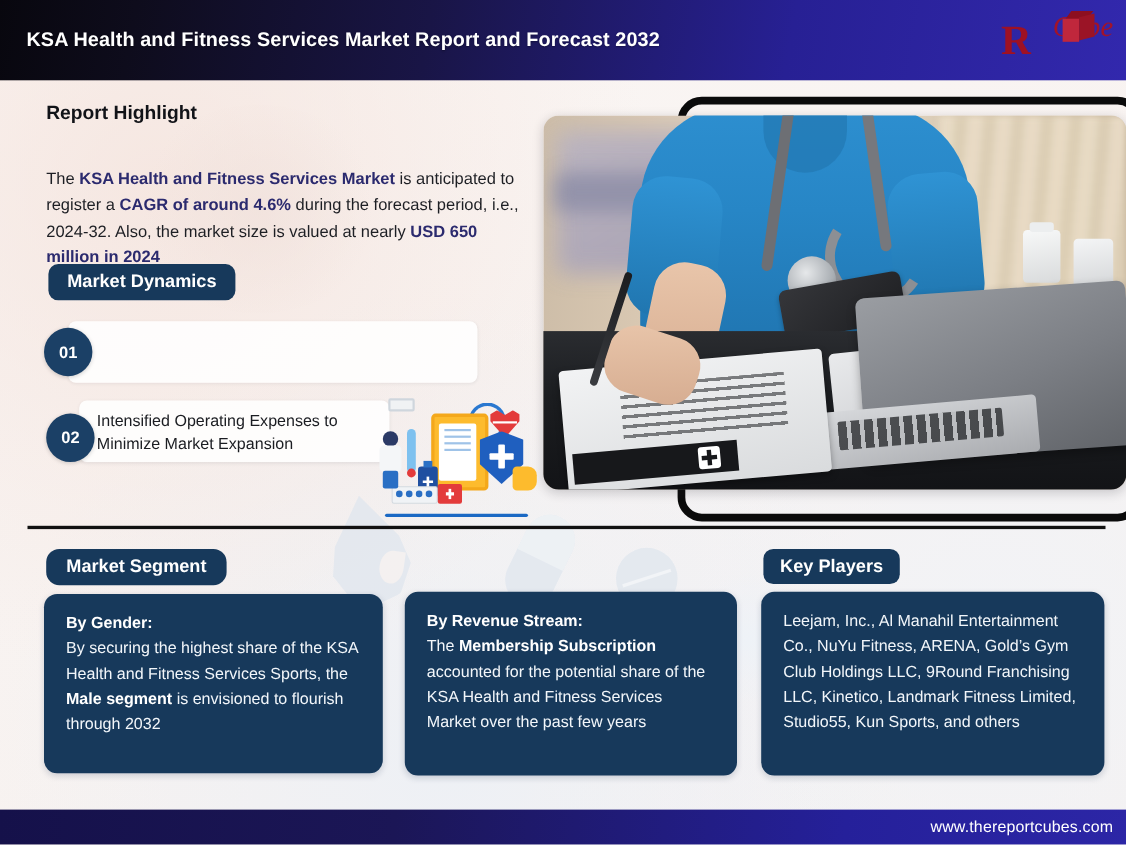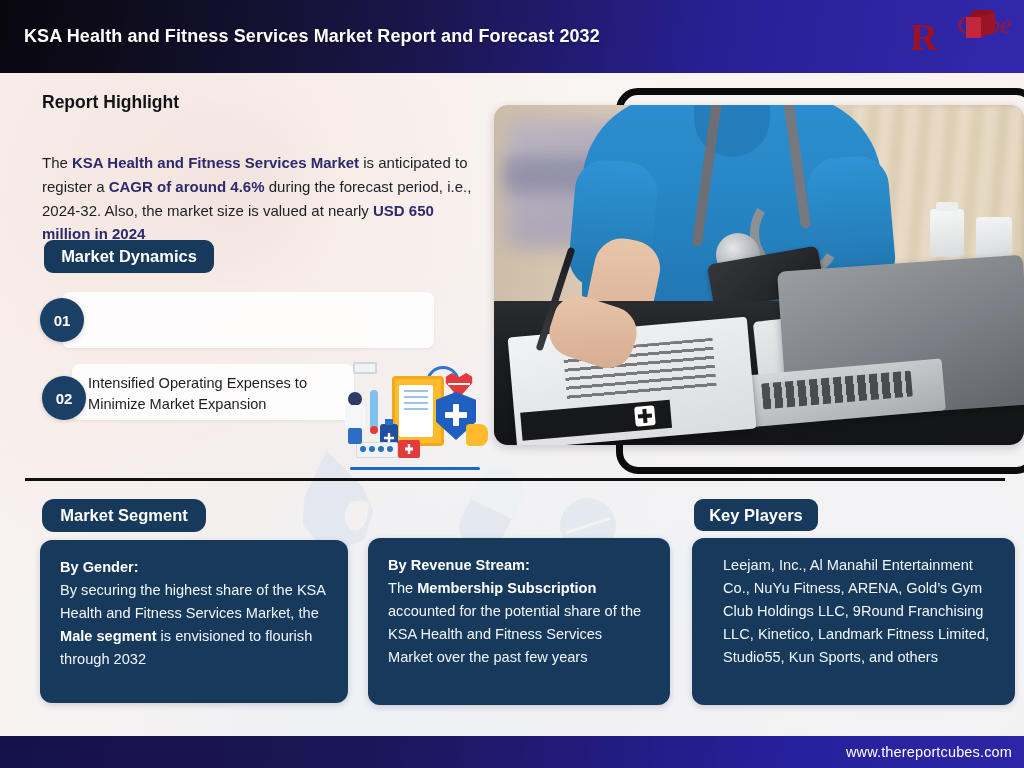--- a/index.html
+++ b/index.html
@@ -89,21 +89,21 @@
 
   .divider{position:absolute;left:25px;top:478px;width:980px;height:2.5px;background:#111;}
 
   
   .card{position:absolute;background:#17395b;border-radius:12px;color:#f2f6fa;
     box-shadow:0 2px 6px rgba(20,40,70,.18);}
   .card-inner{padding:16px 20px 14px 20px;font-size:14.6px;line-height:23px;}
   .card-inner b{font-weight:bold;color:#ffffff;}
   .card-gender{left:40px;top:540px;width:308px;height:163px;}
   .card-revenue{left:368px;top:538px;width:302px;height:167px;}
-  .card-players{left:692px;top:538px;width:312px;height:167px;padding-left:11px;}
+  .card-players{left:692px;top:538px;width:312px;height:167px;}
 
   
   .photo-frame{position:absolute;left:616px;top:88px;width:408px;height:372px;
     border:7px solid #0b0b0b;border-radius:22px;background:transparent;}
   .photo{position:absolute;left:494px;top:105px;width:530px;height:340px;border-radius:14px;
     overflow:hidden;box-shadow:0 3px 10px rgba(30,30,40,.2);}
   .ph-bg{position:absolute;inset:0;
     background:linear-gradient(92deg,#cdbda8 0%,#d9c8b2 18%,#e4d6c2 38%,#ded0bb 62%,#cfbfa6 82%,#c3b198 100%);}
   .ph-blurL{position:absolute;left:12px;top:14px;width:150px;height:130px;border-radius:10px;
     background:linear-gradient(150deg,#b8b3c4,#9f9ab3);filter:blur(10px);opacity:.85;}
@@ -295,21 +295,21 @@
         <div class="legs"></div>
     </div>
   </div>
 
   <div class="divider"></div>
 
   <div class="chip chip-segment">Market Segment</div>
   <div class="card card-gender">
     <div class="card-inner">
       <b>By Gender:</b><br>
-      <span><span>By securing the highest share of the KSA Health and Fitness Services Market, the </span><b>Male segment</b><span> is envisioned to flourish through 2032</span></span>
+      <span><span>By securing the highest share of the KSA Health and Fitness Services Sports, the </span><b>Male segment</b><span> is envisioned to flourish through 2032</span></span>
     </div>
   </div>
   <div class="card card-revenue">
     <div class="card-inner">
       <b>By Revenue Stream:</b><br>
       <span><span>The </span><b>Membership Subscription</b><span> accounted for the potential share of the KSA Health and Fitness Services Market over the past few years</span></span>
     </div>
   </div>
 
   <div class="chip chip-players">Key Players</div>

